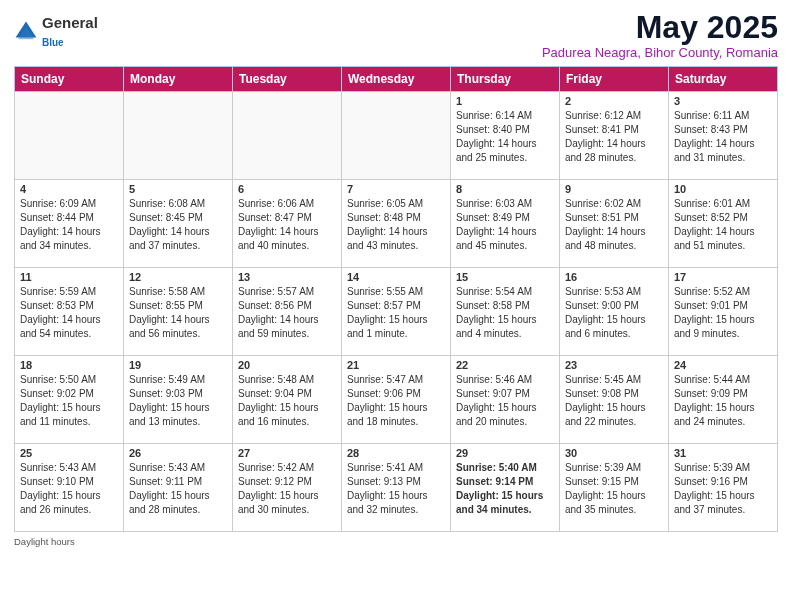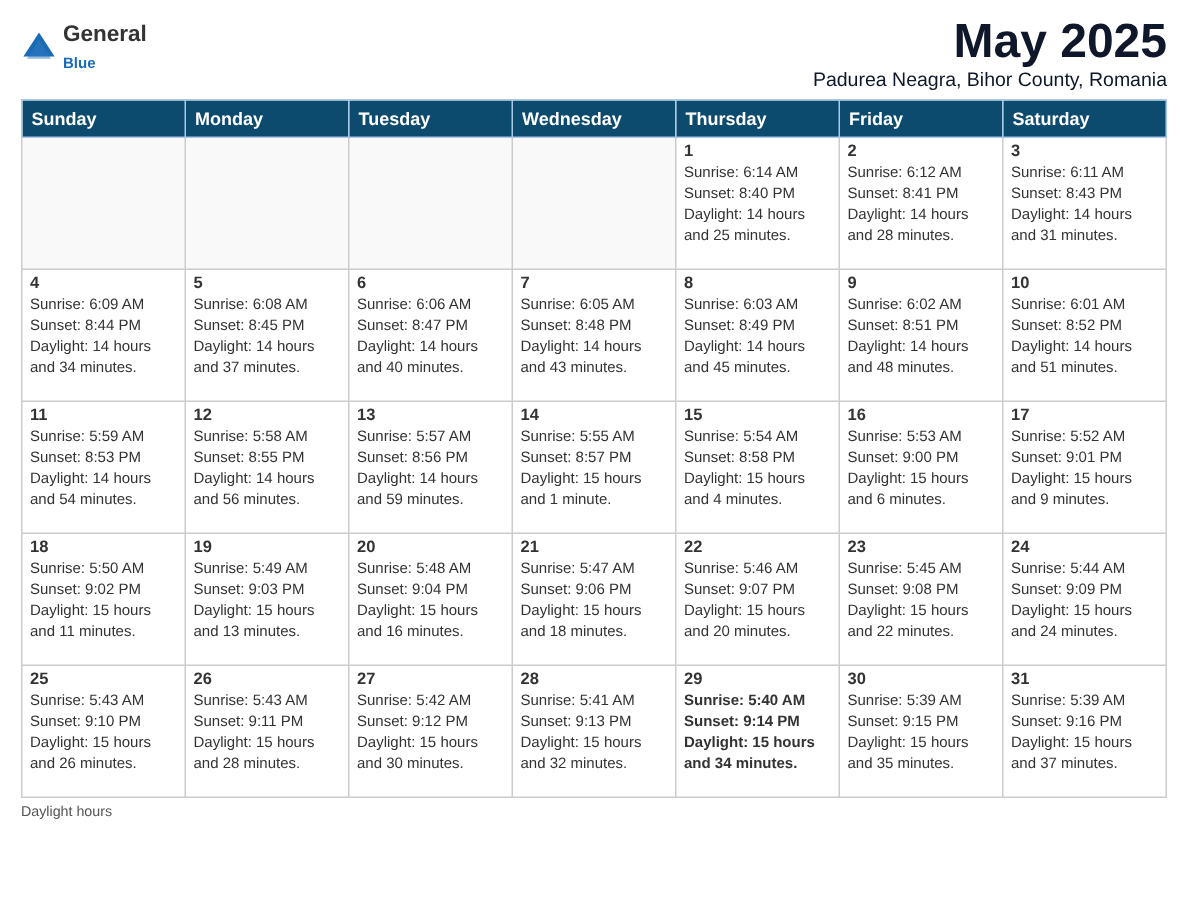--- a/index.html
+++ b/index.html
@@ -49,29 +49,29 @@
       text-align: right;
     }
     .month-title {
       font-size: 32px;
       font-weight: bold;
       color: #0f172a;
       line-height: 1.1;
     }
     .subtitle {
       font-size: 13px;
-      color: #0f172a;
+      color: #a21caf;
     }
     .calendar-table {
       width: 100%;
       border-collapse: collapse;
       flex: 1;
     }
     .calendar-table th {
-      background-color: #0c4a6e;
+      background-color: #be185d;
       color: #fff;
       font-size: 12px;
       font-weight: bold;
       text-align: left;
       padding: 5px 6px;
       border: 1px solid #aac8e8;
     }
     .calendar-table td {
       vertical-align: top;
       border: 1px solid #ccc;

